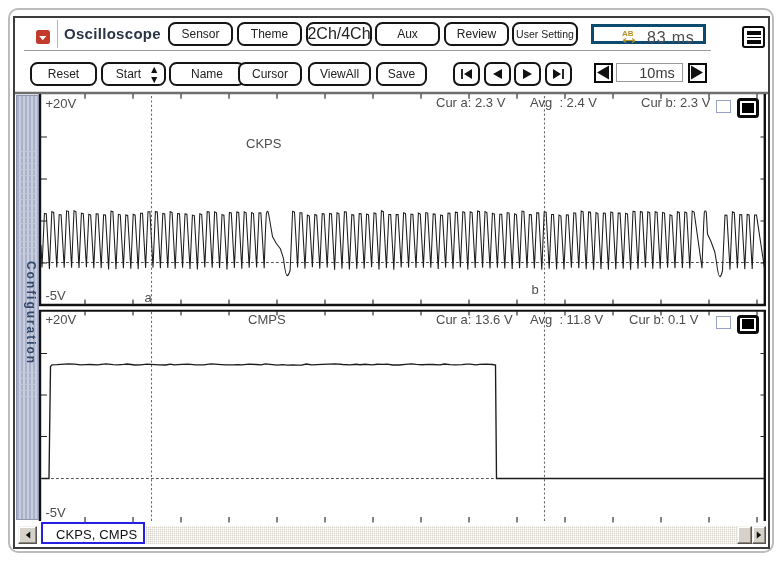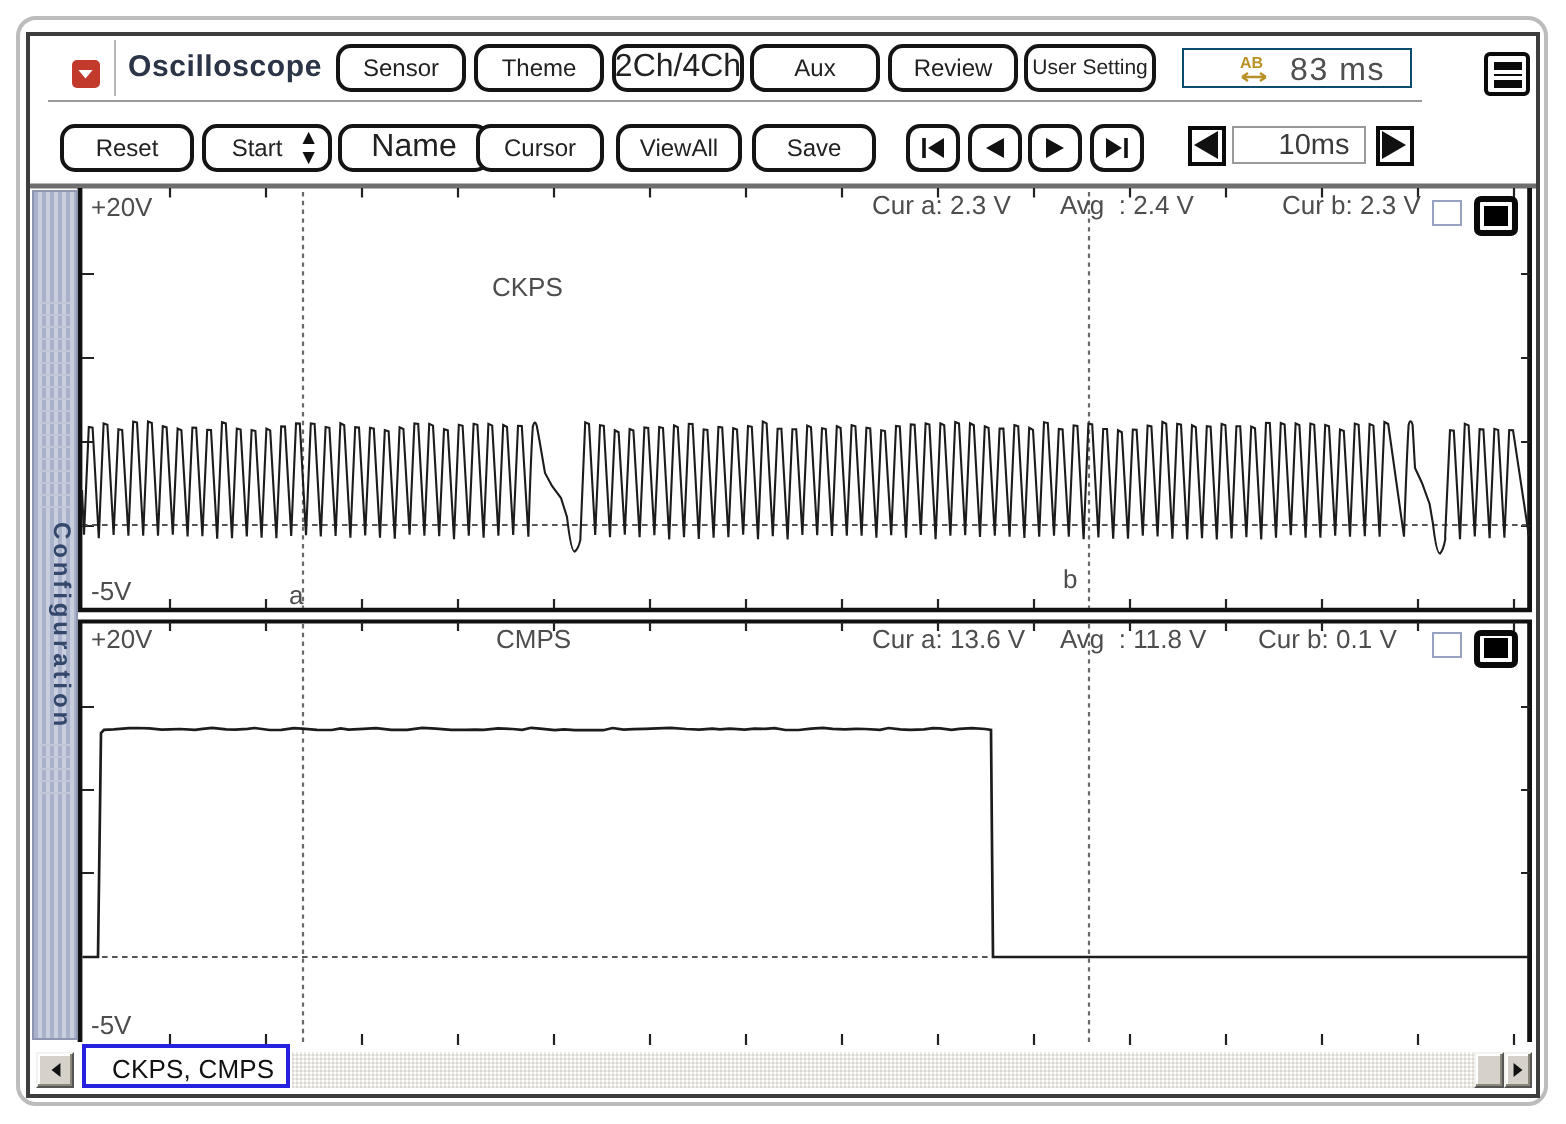--- a/index.html
+++ b/index.html
@@ -37,37 +37,37 @@
     </svg></div>
 <div style="position:absolute;left:57px;top:20px;width:1px;height:28px;background:#b5b5b5"></div>
 <div style="position:absolute;left:64px;top:25px;font-size:15px;font-weight:bold;color:#2b3547;letter-spacing:0.3px">Oscilloscope</div>
 <div style="position:absolute;left:24px;top:50px;width:687px;height:1px;background:#9a9a9a"></div>
 <div class="btn" style="left:168px;top:22px;width:65px;height:24px;font-size:12px">Sensor</div>
 <div class="btn" style="left:237px;top:22px;width:65px;height:24px;font-size:12px">Theme</div>
 <div class="btn" style="left:306px;top:22px;width:66px;height:24px;font-size:16px">2Ch/4Ch</div>
 <div class="btn" style="left:375px;top:22px;width:65px;height:24px;font-size:12px">Aux</div>
 <div class="btn" style="left:444px;top:22px;width:65px;height:24px;font-size:12px">Review</div>
 <div class="btn" style="left:512px;top:22px;width:66px;height:24px;font-size:10.5px">User Setting</div>
-<div style="position:absolute;left:591px;top:24px;width:115px;height:20px;border:1px solid #0c4a6e;background:#fff">
+<div style="position:absolute;left:591px;top:24px;width:115px;height:20px;border:3px solid #0c4a6e;background:#fff">
     <svg width="15" height="15" viewBox="0 0 15 15" style="position:absolute;left:28px;top:2px">
       <text x="0" y="7" font-family="Liberation Sans" font-size="8" font-weight="bold" fill="#b89226">AB</text>
       <path d="M1,11.5 H13 M1,11.5 L4,9.5 M1,11.5 L4,13.5 M13,11.5 L10,9.5 M13,11.5 L10,13.5" stroke="#b89226" stroke-width="1.2" fill="none"></path>
     </svg>
     <span style="position:absolute;left:53px;top:2px;font-size:16px;color:#4f4f4f;letter-spacing:0.8px">83 ms</span>
   </div>
 <div style="position:absolute;left:742px;top:26px;width:23px;height:22px;border:2.6px solid #0a0a0a;border-radius:3px;background:#fff">
     <div style="position:absolute;left:2.5px;right:2.5px;top:2.5px;height:4.6px;background:#0a0a0a"></div>
     <div style="position:absolute;left:2.5px;right:2.5px;top:8.6px;height:1.6px;background:#0a0a0a"></div>
     <div style="position:absolute;left:2.5px;right:2.5px;top:11.8px;height:4.6px;background:#0a0a0a"></div>
   </div>
 <div class="btn" style="left:30px;top:62px;width:67px;height:24px;font-size:12px">Reset</div>
-<div class="btn" style="left:169px;top:62px;width:76px;height:24px;font-size:16px">Name</div>
+<div class="btn" style="left:169px;top:62px;width:76px;height:24px;font-size:12px">Name</div>
 <div class="btn" style="left:238px;top:62px;width:64px;height:24px;font-size:12px">Cursor</div>
 <div class="btn" style="left:308px;top:62px;width:63px;height:24px;font-size:12px">ViewAll</div>
-<div class="btn" style="left:376px;top:62px;width:62px;height:24px;font-size:12px">Save</div>
+<div class="btn" style="left:376px;top:62px;width:51px;height:24px;font-size:12px">Save</div>
 <div class="btn" style="left:101px;top:62px;width:65px;height:24px;font-size:12px">
     <span style="margin-right:10px">Start</span>
     <span style="position:absolute;right:4.5px;top:1px;font-size:10.5px;line-height:0.92;color:#111">▲<br>▼</span>
   </div>
 <div class="btn" style="left:453px;top:62px;width:27px;height:24px;border-radius:7px">
     <svg width="15" height="12" viewBox="0 0 15 12">
       <path d="M3,1 V11" stroke="#111" stroke-width="1.8"></path>
       <path d="M13,1 L5,6 L13,11 Z" fill="#111"></path>
     </svg>
   </div>

